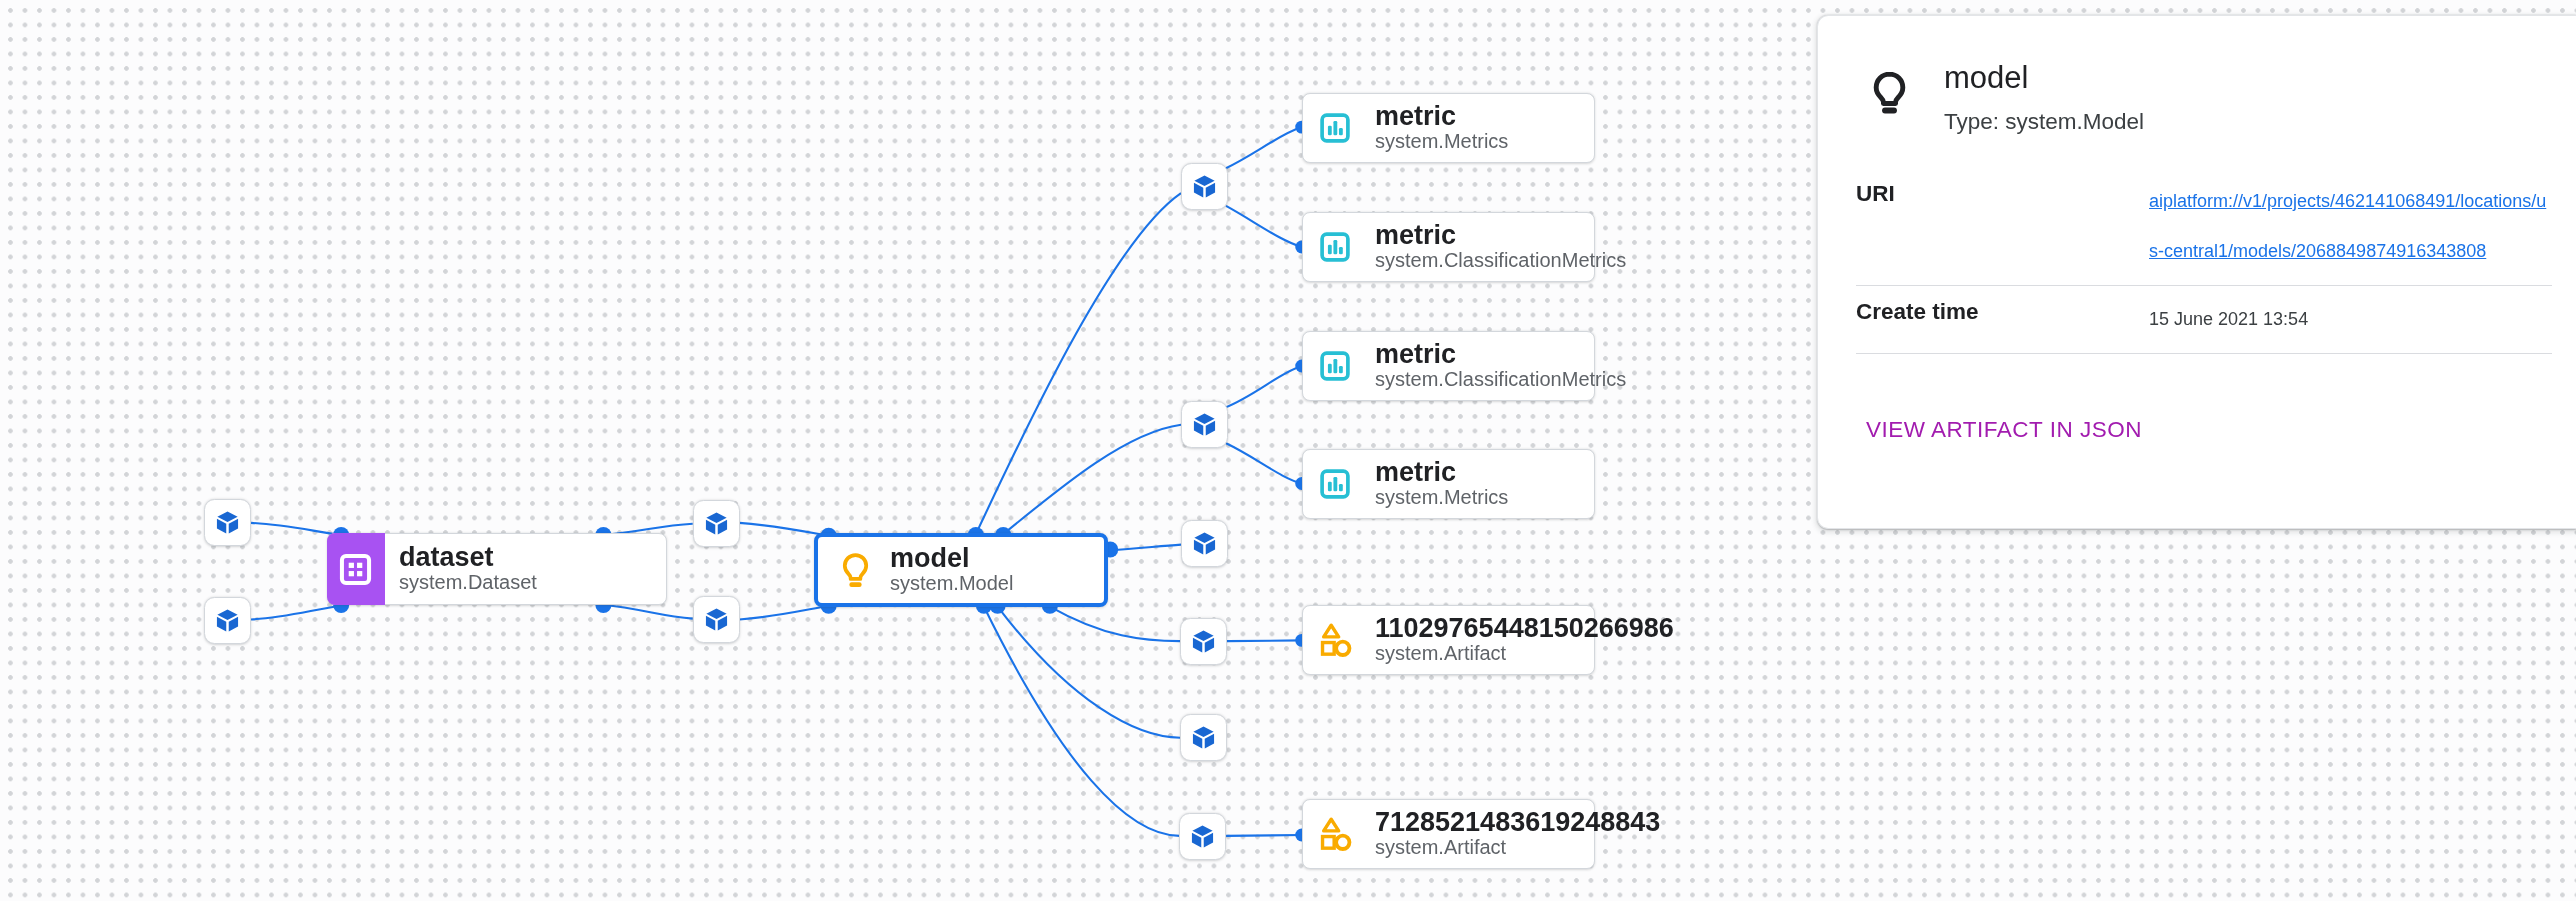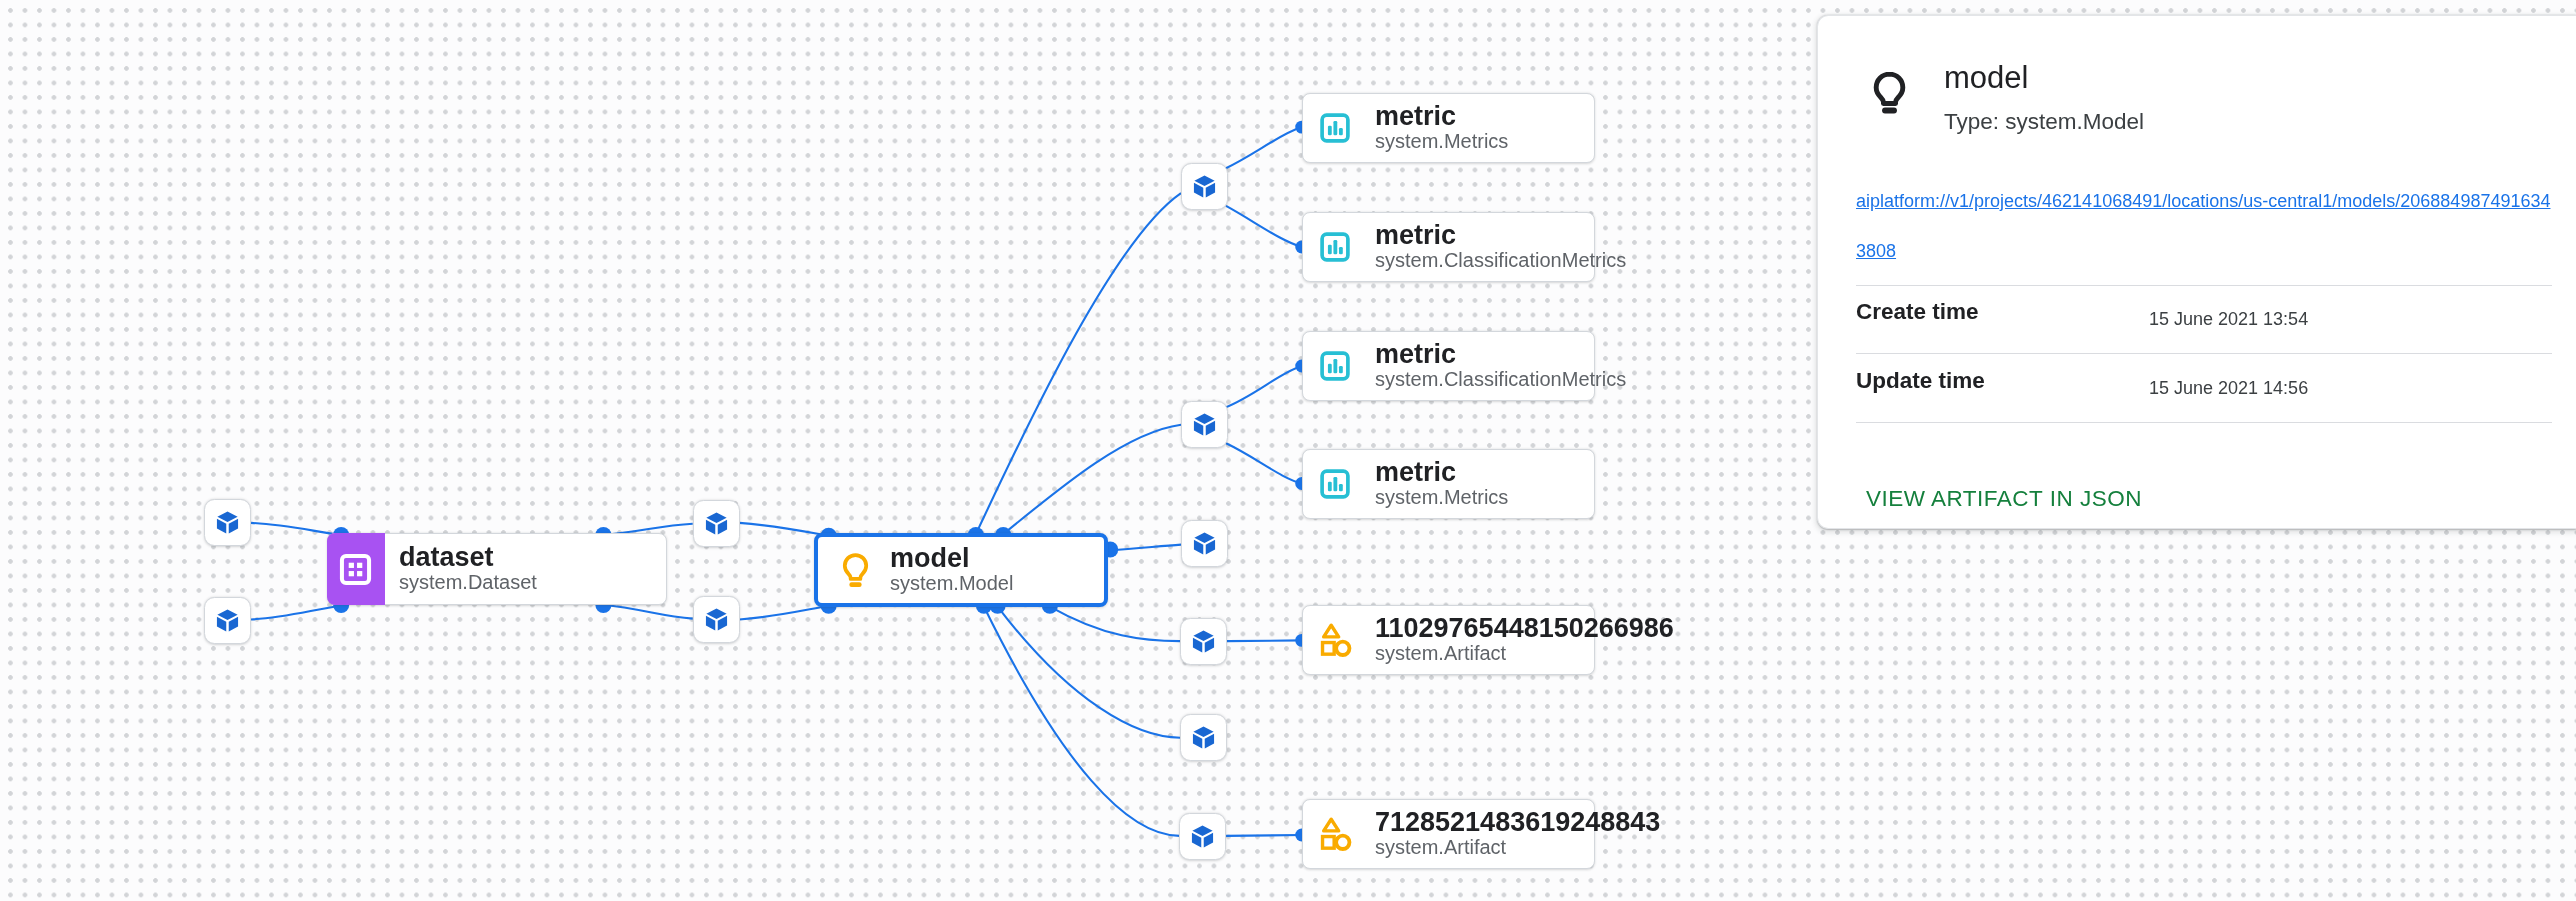--- a/index.html
+++ b/index.html
@@ -69,21 +69,21 @@
   .panel-header .bulb{width:47px;height:61px;flex:none;margin-top:3.2px;}
   .panel-title{font-size:31px;font-weight:500;color:#202124;line-height:35px;margin-top:1.6px;}
   .panel-type{font-size:22.5px;color:#3c4043;margin-top:14px;}
   .rows{margin:32px 24px 0 38px;}
   .row{display:flex;border-bottom:0.8px solid #dadce0;padding:8.8px 0;}
   .row .lbl{flex:none;width:293px;font-size:22.5px;font-weight:700;color:#202124;line-height:35px;}
   .row .val{flex:1;font-size:18px;color:#3c4043;line-height:50px;}
   .row .val a{color:#1a73e8;text-decoration:underline;word-break:break-all;}
   .panel-action{
     display:inline-block;margin:63px 0 12px 48px;font-size:22.5px;font-weight:500;
-    color:#15803d;letter-spacing:0.5px;text-decoration:none;cursor:pointer;white-space:nowrap;
+    color:#a21caf;letter-spacing:0.5px;text-decoration:none;cursor:pointer;white-space:nowrap;
   }
 </style>
 </head>
 <body>
 
 <div class="canvas">
 
   <svg class="edges" viewBox="0 0 3202 1120" width="2576" height="901">
 
     <path d="M312,650 C355,652 392,661 424,665"></path>
@@ -333,27 +333,24 @@
       <path d="M9.7 21.2 L14.3 21.2" stroke="#202124" stroke-width="3" stroke-linecap="round"></path>
     </svg>
     <div>
       <div class="panel-title">model</div>
       <div class="panel-type">Type: system.Model</div>
     </div>
   </div>
 
   <div class="rows">
     <div class="row">
+      <div class="lbl">URI</div>
       <div class="val"><a href="#">aiplatform://v1/projects/462141068491/locations/us-central1/models/2068849874916343808</a></div>
     </div>
     <div class="row">
       <div class="lbl">Create time</div>
       <div class="val">15 June 2021 13:54</div>
     </div>
-    <div class="row">
-      <div class="lbl">Update time</div>
-      <div class="val">15 June 2021 14:56</div>
-    </div>
   </div>
 
   <a class="panel-action" href="#">VIEW ARTIFACT IN JSON</a>
 </aside>
 
 
 </body></html>

